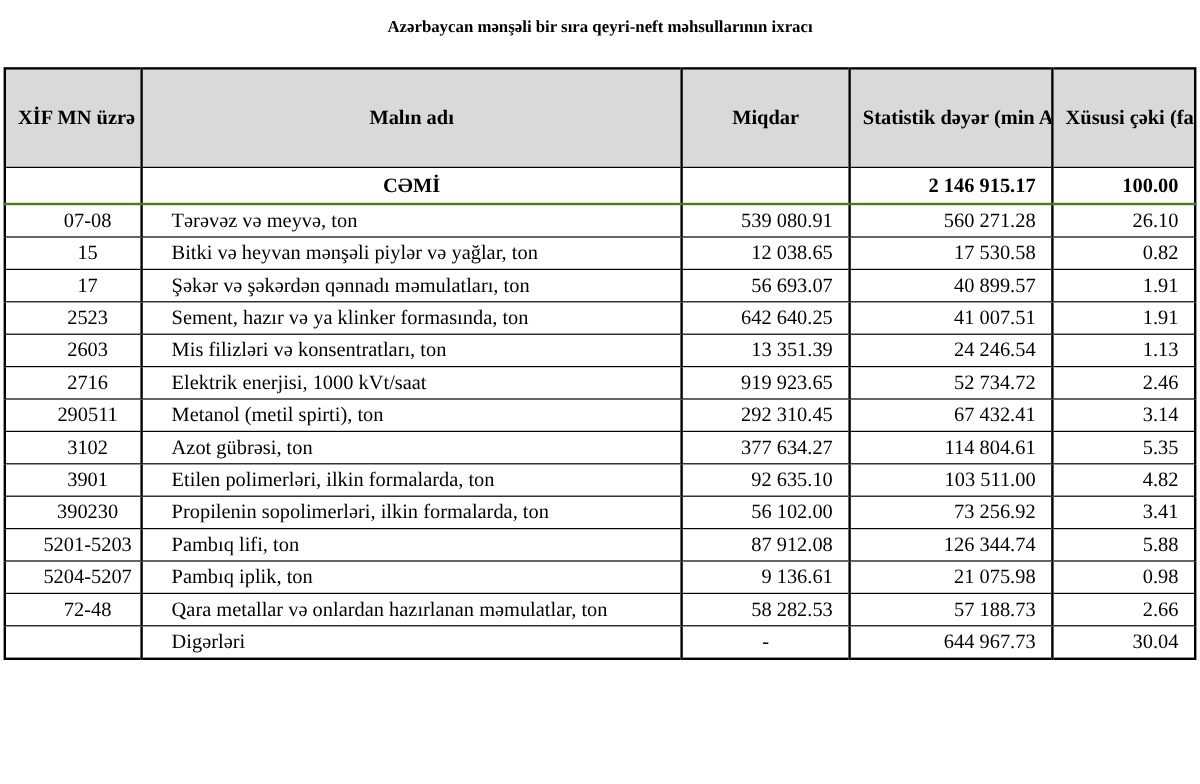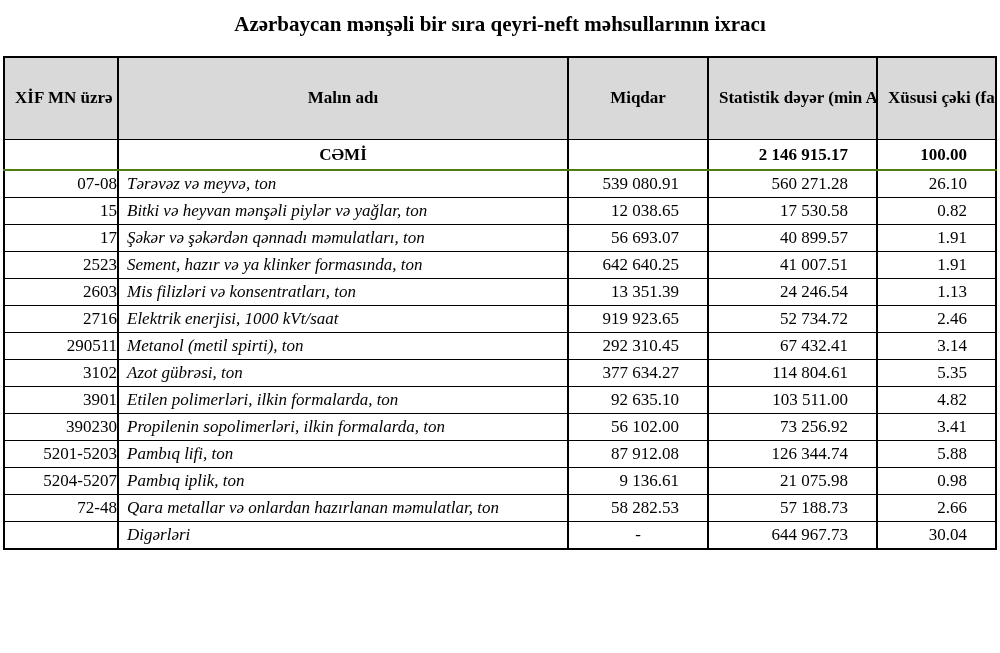--- a/index.html
+++ b/index.html
@@ -13,21 +13,21 @@
     color: #000;
   }
   .page {
     width: 1000px;
     height: 653px;
     position: relative;
   }
   .title {
     text-align: center;
     font-weight: bold;
-    font-size: 21px;
+    font-size: 14px;
     line-height: 28px;
     margin: 10px 0 0 0;
   }
   table.export {
     border-collapse: collapse;
     table-layout: fixed;
     width: 992px;
     margin: 18px auto 0 auto;
     border: 2px solid #000;
   }
@@ -56,23 +56,23 @@
     font-size: 17px;
     height: 26px;
     vertical-align: middle;
     padding: 0;
   }
   tr.total-row td {
     font-weight: bold;
     height: 29px;
     border-bottom: 2px solid #4d7c0f;
   }
-  td.code { text-align: right; padding-left: 24px; }
-  td.name { text-align: left; padding-left: 8px; font-style: italic; }
-  td.num  { text-align: right; padding-right: 28px; }
+  td.code { text-align: center; padding-left: 24px; }
+  td.name { text-align: left; padding-left: 24px; }
+  td.num  { text-align: right; padding-right: 13px; }
   td.center { text-align: center; }
 </style>
 </head>
 <body>
 
 <div class="page">
 
   <div class="title">Azərbaycan mənşəli bir sıra qeyri-neft məhsullarının ixracı</div>
 
   <table class="export">

